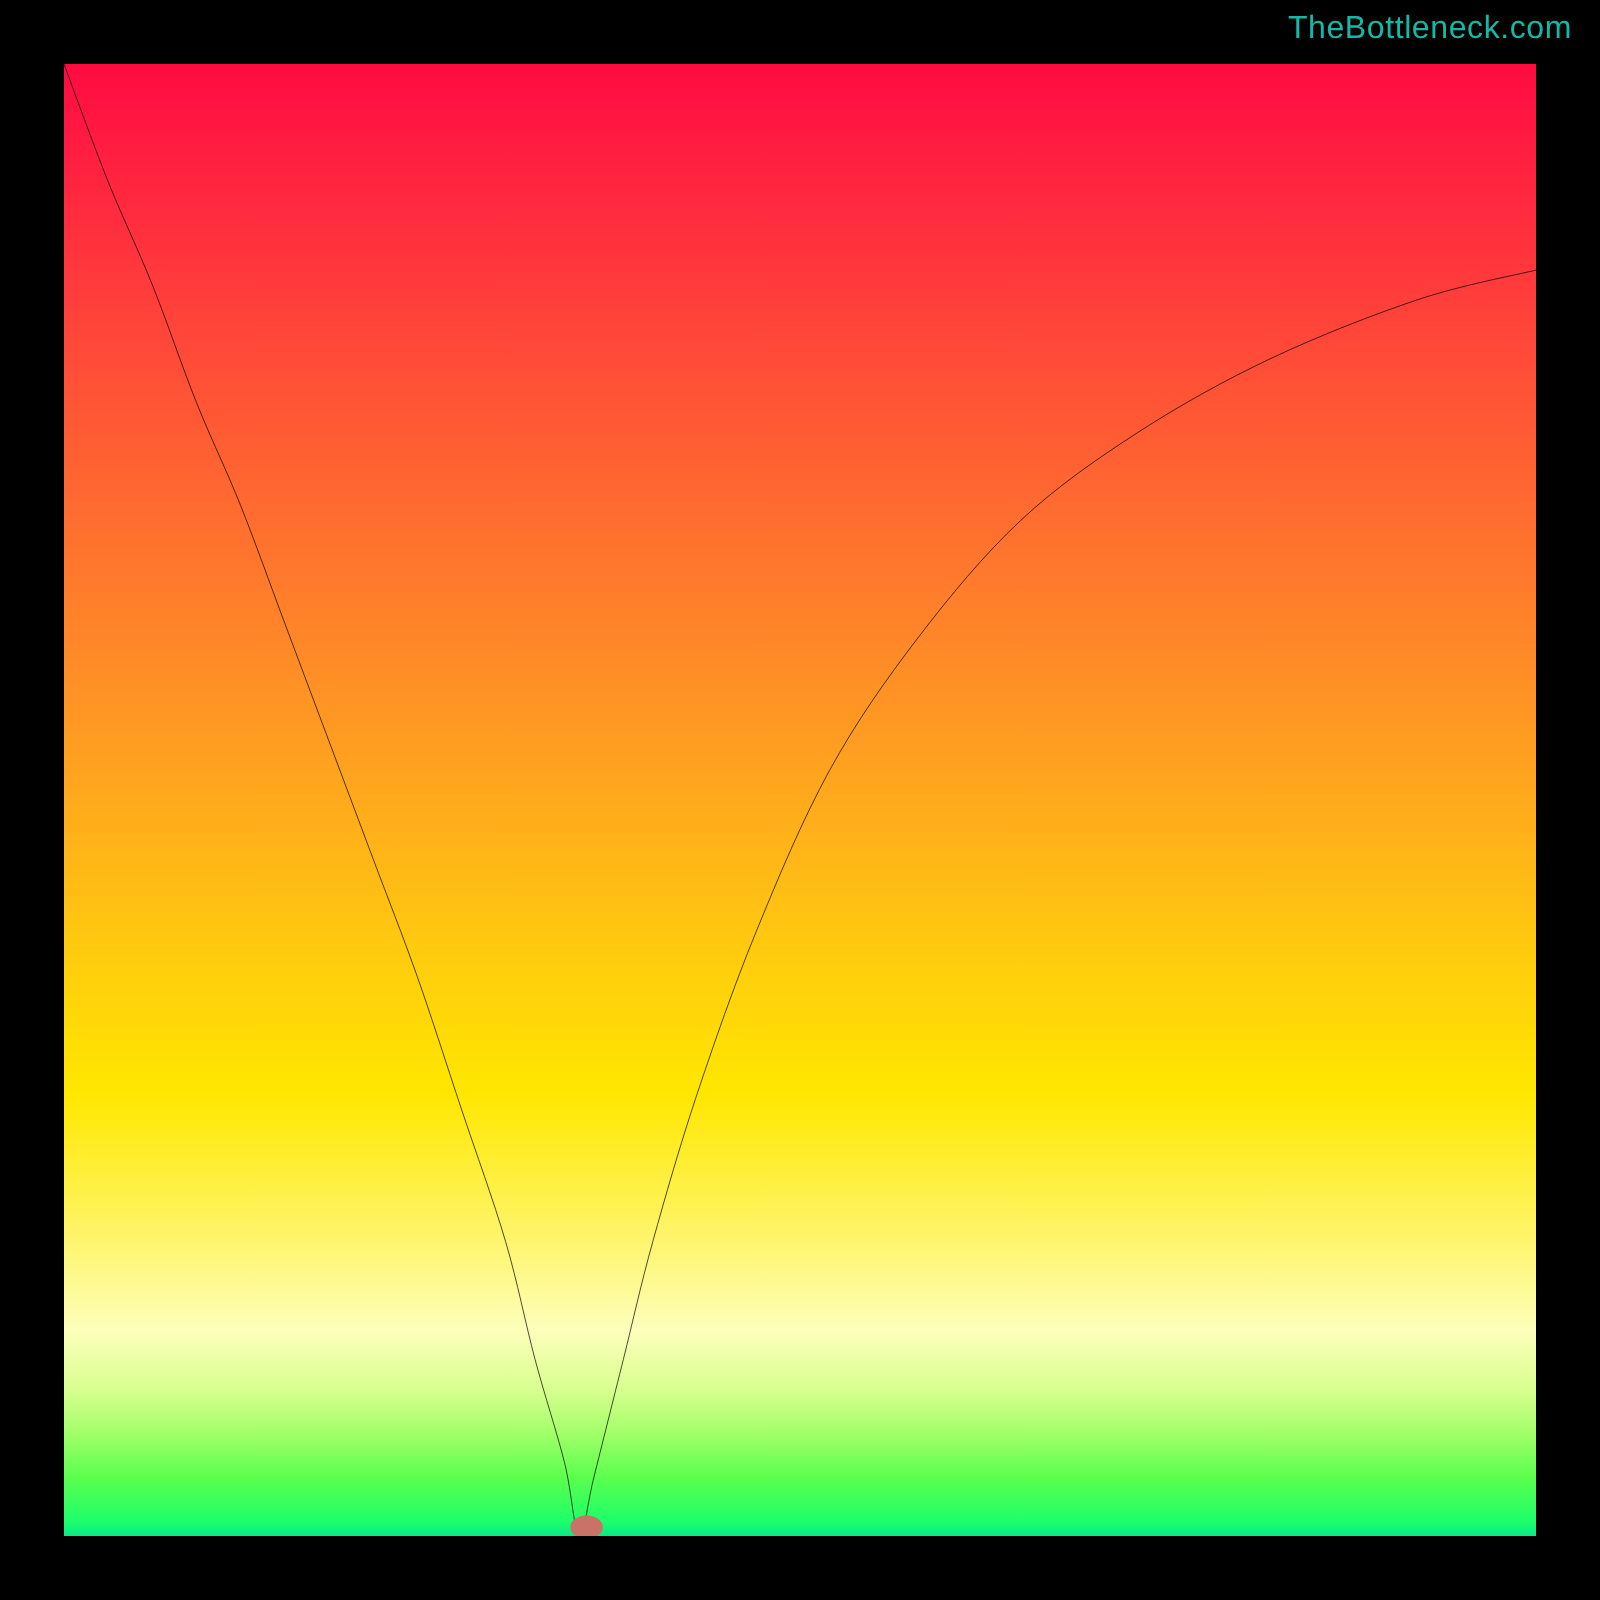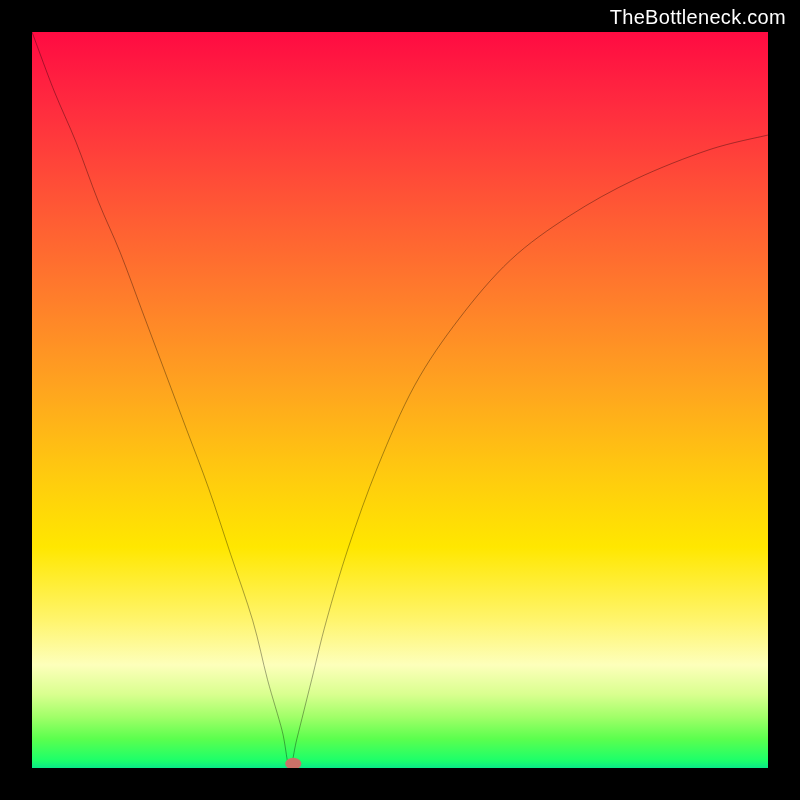--- a/index.html
+++ b/index.html
@@ -14,22 +14,22 @@
   .frame {
     position: relative;
     width: 800px;
     height: 800px;
     background: #000;
   }
   .watermark {
     position: absolute;
     top: 6px;
     right: 14px;
-    color: #ffffff;
-    font-size: 20px;
+    color: #14b8a6;
+    font-size: 16px;
     letter-spacing: 0.3px;
     z-index: 10;
   }
   .plot-area {
     position: absolute;
     left: 32px;
     top: 32px;
     width: 736px;
     height: 736px;
     overflow: hidden;

